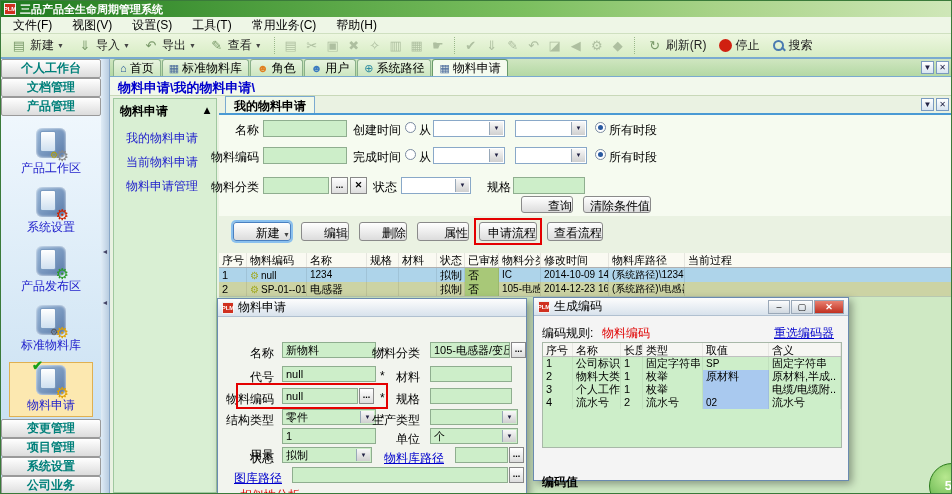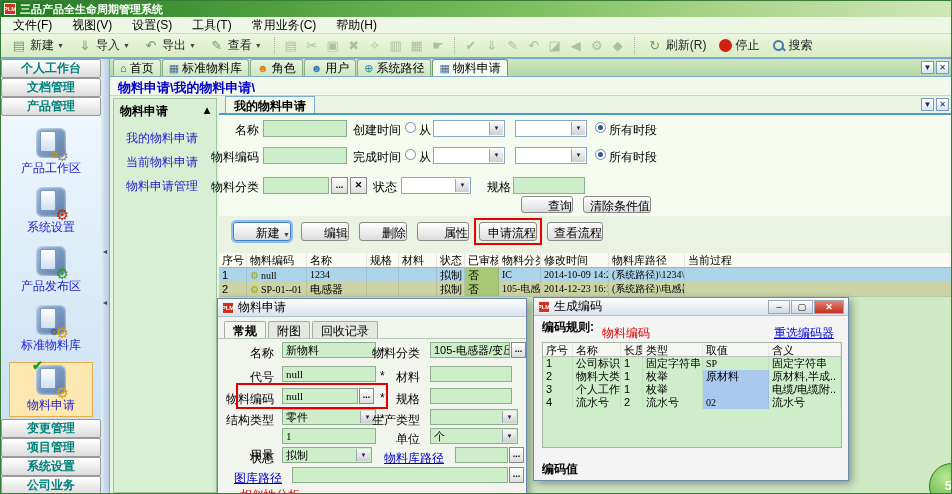--- a/index.html
+++ b/index.html
@@ -66,21 +66,21 @@
 .redframe{position:absolute;border:2px solid #e40000;z-index:5;pointer-events:none}
 
 .grid{position:absolute;left:218px;top:252px;width:734px;background:#fff;font-size:11px;border-bottom:1px solid #b8c8b0}
 .grow{display:flex;height:14px;line-height:14px}
 .grow.h{height:15px;line-height:15px;background:#fafaf2;border-bottom:1px solid #b0b0b0}
 .gcell{padding:0 3px;overflow:hidden;white-space:nowrap;border-right:1px solid rgba(0,0,0,0.08);flex:0 0 auto}
 .row-sel{background:#aed4ea}
 .row-alt{background:#ccd3a4}
 .gear{color:#a0a820;font-size:10px;margin-right:2px}
 .revgreen{background:#a8c878}
-.mono{font-family:Liberation Serif, serif;font-size:10px}
+.mono{font-family:Liberation Sans, sans-serif;font-size:10px}
 .c0{width:28px}.c1{width:60px}.c2{width:60px}.c3{width:32px}.c4{width:38px}.c5{width:28px}.c6{width:34px}.c7{width:42px}.c8{width:68px}.c9{width:76px}.c10{width:268px}
 .underlay{position:absolute;left:218px;top:296px;width:734px;height:198px;background:#cfe9c4}
 
 .dlg{position:absolute;background:#f2f4ee;border:1px solid #6a8ab0;box-shadow:3px 3px 8px rgba(0,0,0,0.35)}
 .dlgtitle{height:18px;background:linear-gradient(#fdfdfd,#d8e2ec);border-bottom:1px solid #b0c0d0;display:flex;align-items:center;gap:4px;padding:0 4px}
 .dtabs{display:flex;gap:2px;padding:4px 6px 0;border-bottom:1px solid #b8c8b8;height:22px}
 .dtab{padding:1px 8px;border:1px solid #aaa;border-bottom:none;border-radius:2px 2px 0 0;background:#e4e8e0}
 .dtab.active{background:#f2f4ee;font-weight:bold}
 .dgin{position:absolute;height:16px;background:#cdeec9;border:1px solid #8fae8f;font-size:11px;line-height:14px;padding:0 3px;overflow:hidden;white-space:nowrap}
 .dotbtn{position:absolute;width:15px;height:16px;border:1px solid #888;background:linear-gradient(#fff,#ddd);font-size:9px;line-height:13px;text-align:center;font-weight:bold}
@@ -361,25 +361,20 @@
       <span class="gcell c9 mono">(系统路径)\电感器\</span>
       <span class="gcell c10"></span>
     </div>
   </div>
 
   <div class="dlg" style="left:216px;top:297px;width:310px;height:197px">
     <div class="dlgtitle">
       <span class="applogo">PLM</span>
       <span>物料申请</span>
     </div>
-    <div class="dtabs">
-      <span class="dtab active">常规</span>
-      <span class="dtab">附图</span>
-      <span class="dtab">回收记录</span>
-    </div>
     <span class="rlbl" style="left:2px;top:46px;width:54px">名称</span>
     <span class="dgin" style="left:64px;top:43px;width:94px">新物料</span>
     <span class="lbl" style="left:162px;top:46px">*</span>
     <span class="rlbl" style="left:152px;top:46px;width:50px;left:152px">物料分类</span>
     <span class="dgin" style="left:212px;top:43px;width:80px">105-电感器/变压器/E</span>
     <span class="dotbtn" style="left:293px;top:43px">...</span>
 
     <span class="rlbl" style="left:2px;top:70px;width:54px">代号</span>
     <span class="dgin mono" style="left:64px;top:67px;width:94px">null</span>
     <span class="lbl" style="left:162px;top:70px">*</span>
@@ -421,21 +416,21 @@
   <div class="dlg" style="left:532px;top:296px;width:316px;height:184px;background:#f4f4f4">
     <div class="dlgtitle">
       <span class="applogo">PLM</span>
       <span>生成编码</span>
       <span class="winbtns">
         <span class="wb">–</span>
         <span class="wb">▢</span>
         <span class="wb close">✕</span>
       </span>
     </div>
-    <span class="lbl" style="left:8px;top:21px;font-weight:bold">编码规则:</span>
+    <span class="lbl" style="left:8px;top:27px;font-weight:normal">编码规则:</span>
     <span class="redlbl" style="left:68px;top:27px">物料编码</span>
     <span class="linklbl" style="left:240px;top:27px">重选编码器</span>
     <div class="ctable">
       <div class="crow h">
         <span class="ccell k0">序号</span>
         <span class="ccell k1">名称</span>
         <span class="ccell k2">长度</span>
         <span class="ccell k3">类型</span>
         <span class="ccell k4">取值</span>
         <span class="ccell k5">含义</span>
@@ -466,18 +461,18 @@
       </div>
       <div class="crow">
         <span class="ccell k0">4</span>
         <span class="ccell k1">流水号</span>
         <span class="ccell k2">2</span>
         <span class="ccell k3">流水号</span>
         <span class="ccell k4 cellhl mono">02</span>
         <span class="ccell k5">流水号</span>
       </div>
     </div>
-    <span class="lbl" style="left:8px;top:163px;font-weight:bold">编码值</span>
+    <span class="lbl" style="left:8px;top:176px;font-weight:bold">编码值</span>
   </div>
 
   <div class="badge">57</div>
 
 </div>
 
 </body></html>

